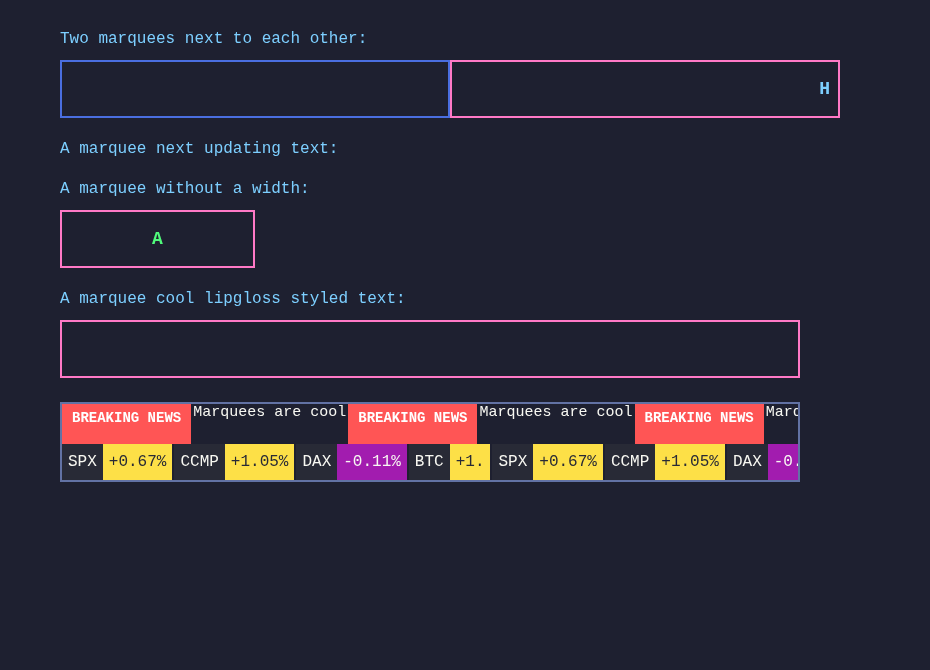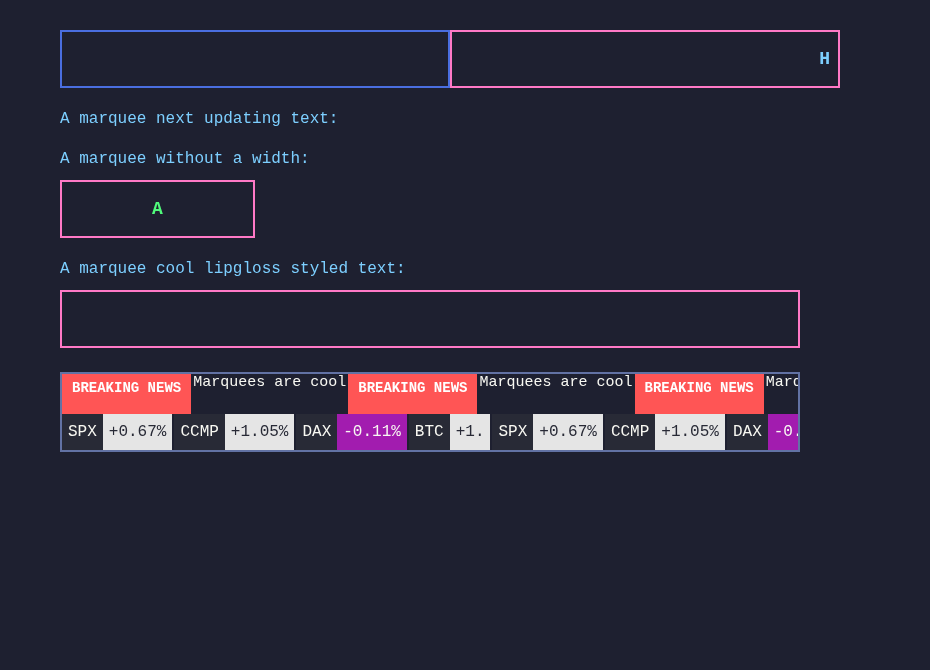--- a/index.html
+++ b/index.html
@@ -143,21 +143,21 @@
     .stock-name {
       color: #f8f8f2;
       background: #282a36;
       padding: 6px 6px;
       height: 100%;
       display: flex;
       align-items: center;
     }
 
     .stock-pos {
-      background: #e5e5e5;
+      background: #fde047;
       color: #282a36;
       padding: 6px 6px;
       height: 100%;
       display: flex;
       align-items: center;
     }
 
     .stock-neg {
       background: #a21caf;
       color: #f8f8f2;
@@ -201,20 +201,21 @@
       white-space: nowrap;
       height: 100%;
       align-items: center;
       text-align: right;
     }
   </style>
 </head>
 <body>
 
 <div class="section-group">
+  <div class="section-label">Two marquees next to each other:</div>
   <div class="marquee-row">
     <div class="marquee-box">
     </div>
     <div class="marquee-box-pink">
       <span class="pink-h">H</span>
     </div>
   </div>
 </div>
 
 <div class="section-group">

